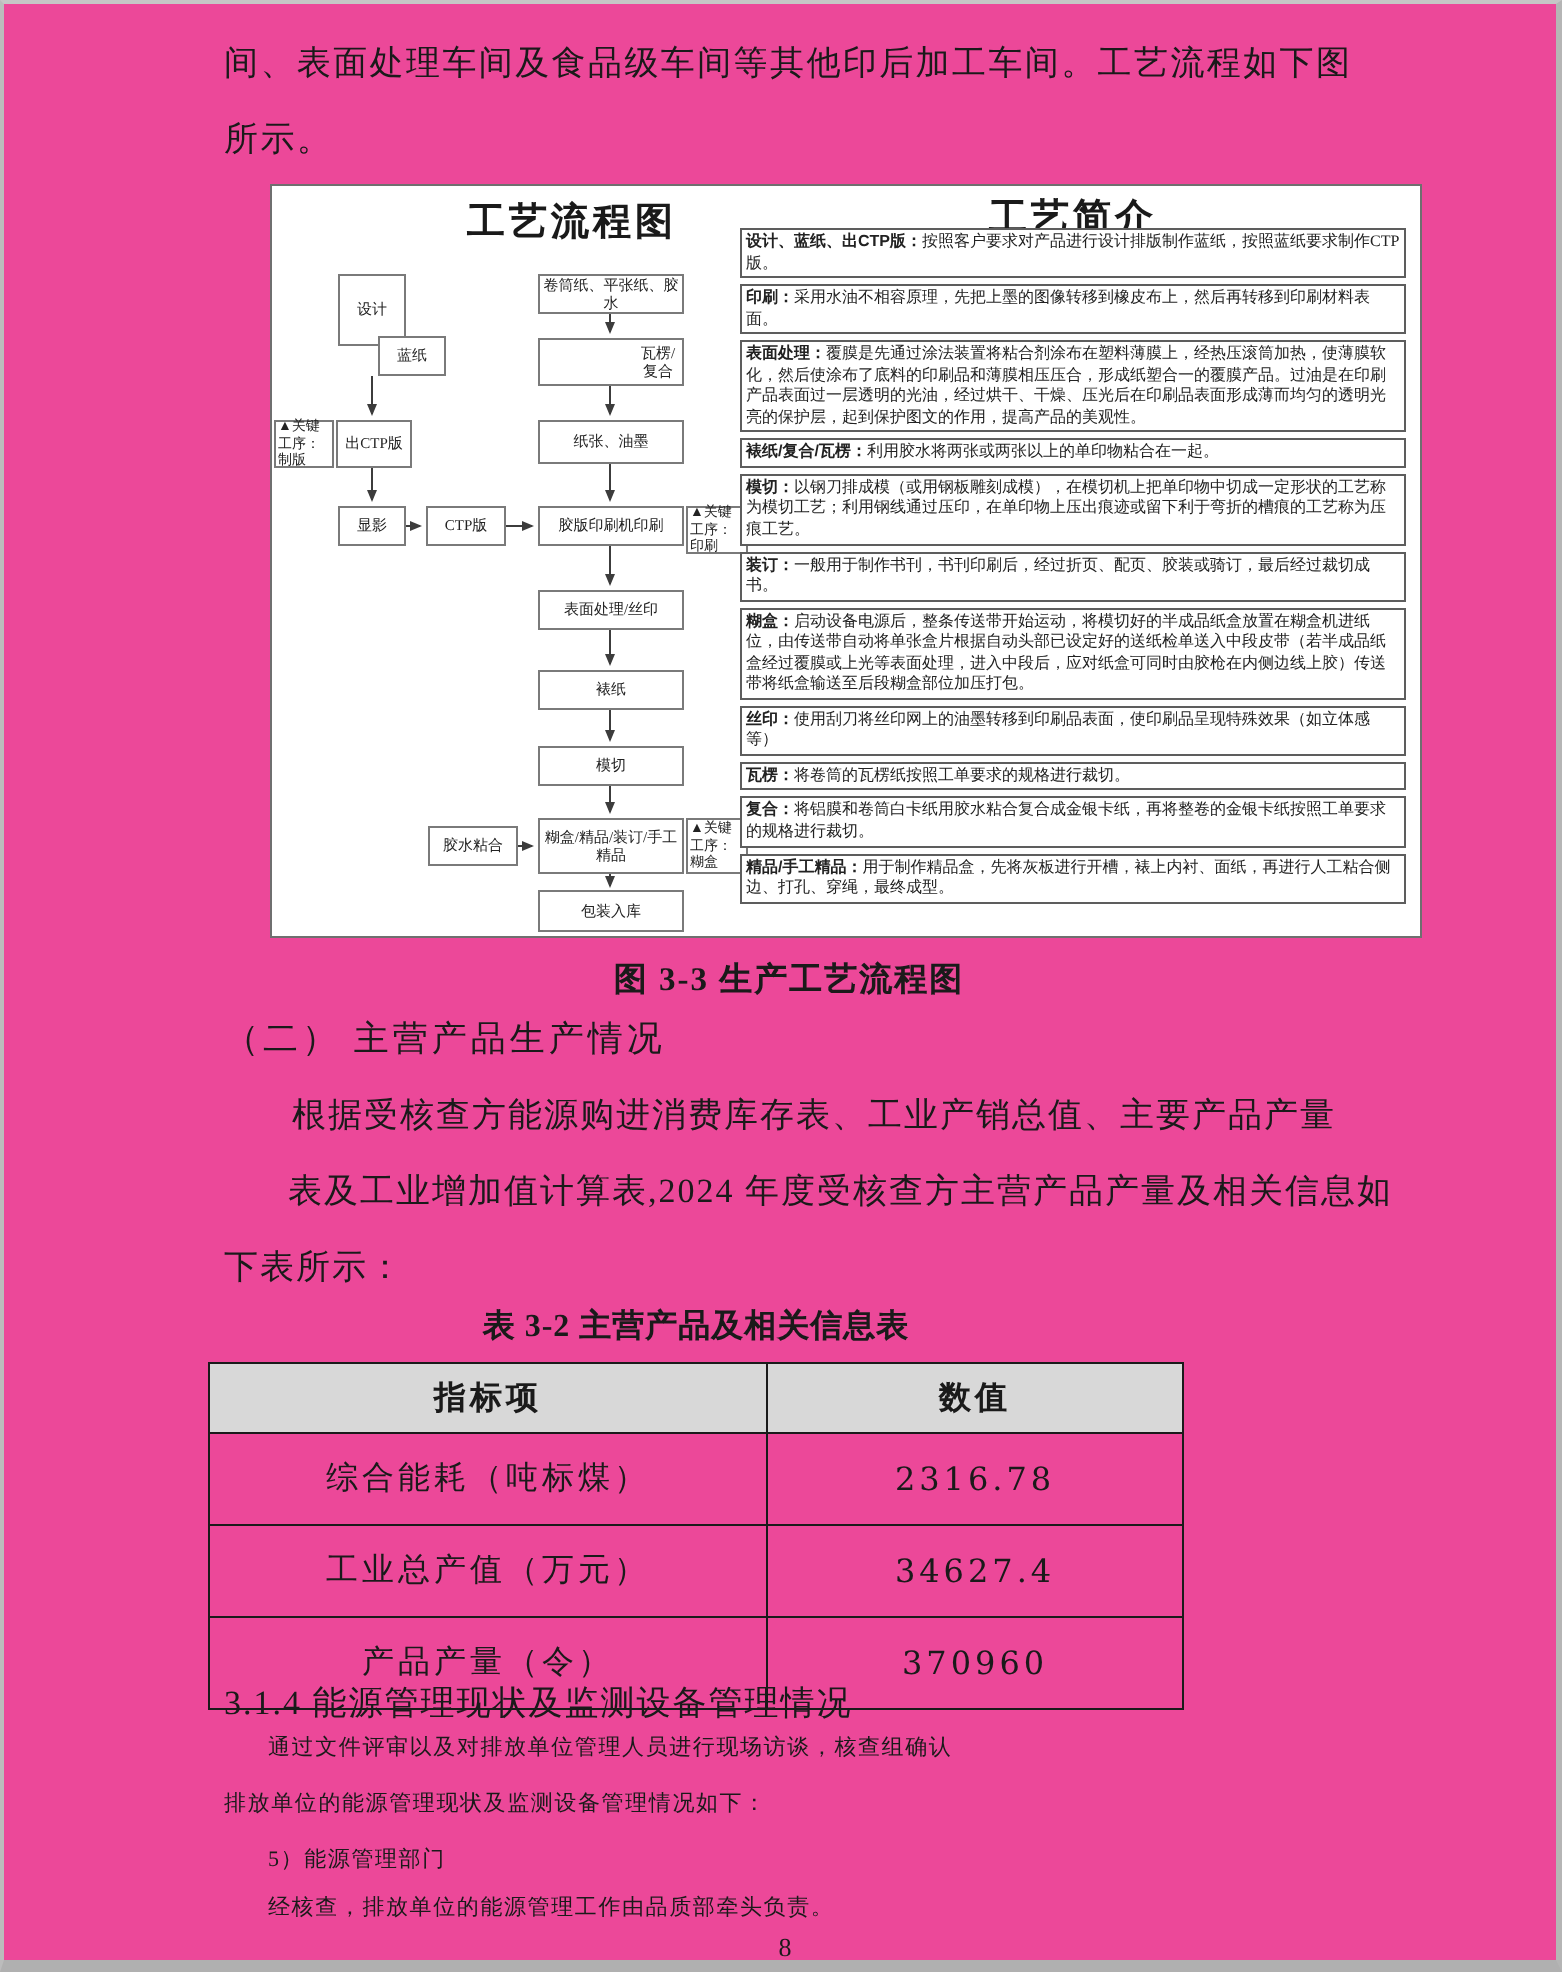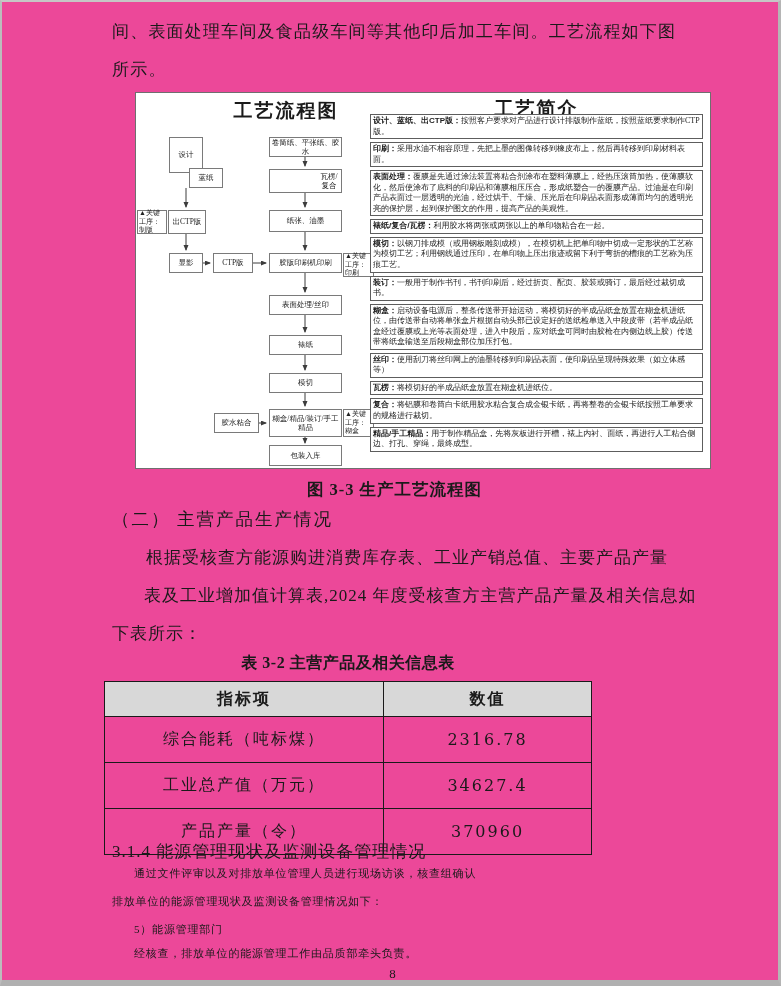--- a/index.html
+++ b/index.html
@@ -113,21 +113,21 @@
         <div class="brief-row"><b>裱纸/复合/瓦楞：</b><span>利用胶水将两张或两张以上的单印物粘合在一起。</span></div>
 
         <div class="brief-row"><b>模切：</b><span>以钢刀排成模（或用钢板雕刻成模），在模切机上把单印物中切成一定形状的工艺称为模切工艺；利用钢线通过压印，在单印物上压出痕迹或留下利于弯折的槽痕的工艺称为压痕工艺。</span></div>
 
         <div class="brief-row"><b>装订：</b><span>一般用于制作书刊，书刊印刷后，经过折页、配页、胶装或骑订，最后经过裁切成书。</span></div>
 
         <div class="brief-row"><b>糊盒：</b><span>启动设备电源后，整条传送带开始运动，将模切好的半成品纸盒放置在糊盒机进纸位，由传送带自动将单张盒片根据自动头部已设定好的送纸检单送入中段皮带（若半成品纸盒经过覆膜或上光等表面处理，进入中段后，应对纸盒可同时由胶枪在内侧边线上胶）传送带将纸盒输送至后段糊盒部位加压打包。</span></div>
 
         <div class="brief-row"><b>丝印：</b><span>使用刮刀将丝印网上的油墨转移到印刷品表面，使印刷品呈现特殊效果（如立体感等）</span></div>
 
-        <div class="brief-row"><b>瓦楞：</b><span>将模切好的半成品纸盒放置在糊盒机进纸位。</span></div>
+        <div class="brief-row"><b>瓦楞：</b><span>将卷筒的瓦楞纸按照工单要求的规格进行裁切。</span></div>
 
         <div class="brief-row"><b>复合：</b><span>将铝膜和卷筒白卡纸用胶水粘合复合成金银卡纸，再将整卷的金银卡纸按照工单要求的规格进行裁切。</span></div>
 
         <div class="brief-row"><b>精品/手工精品：</b><span>用于制作精品盒，先将灰板进行开槽，裱上内衬、面纸，再进行人工粘合侧边、打孔、穿绳，最终成型。</span></div>
       </div>
   </div>
 
   <div class="abs caption">图 3-3 生产工艺流程图</div>
 
   <div class="abs h2">（二） 主营产品生产情况</div>

